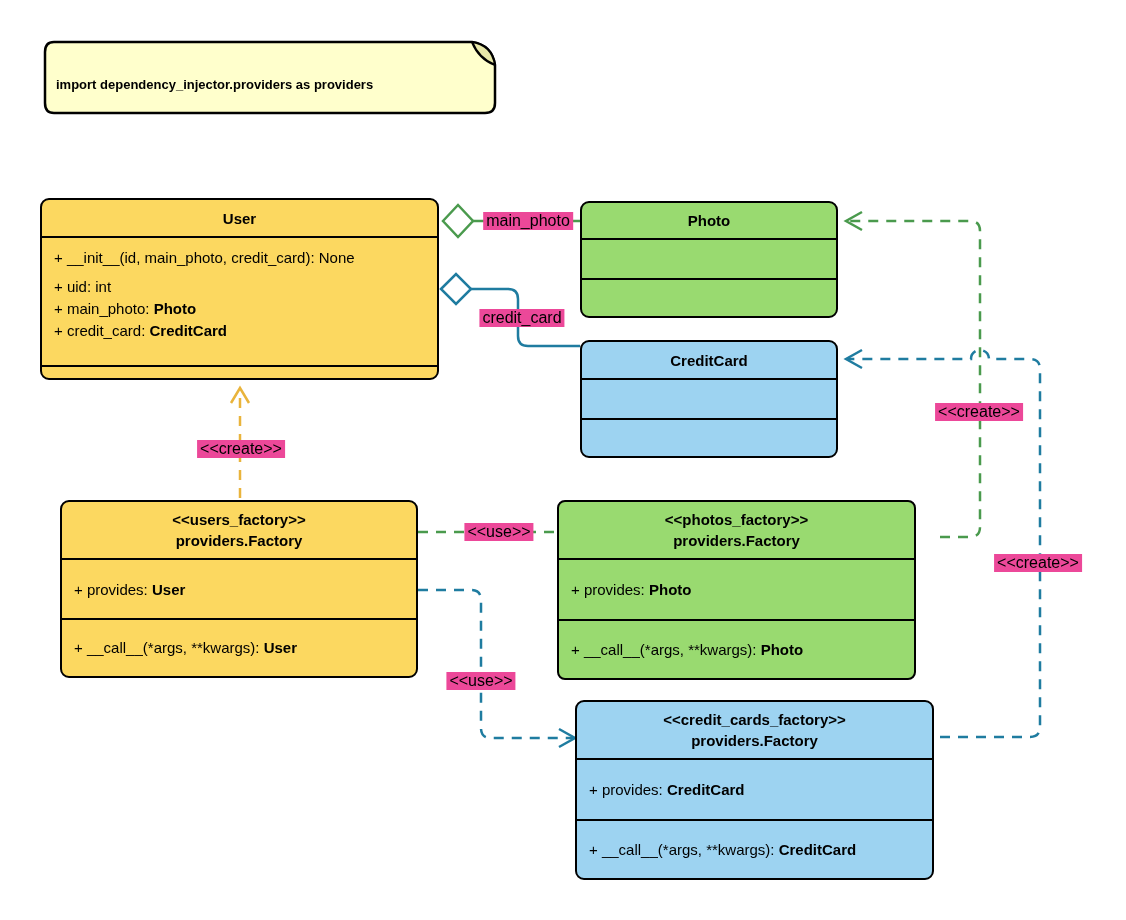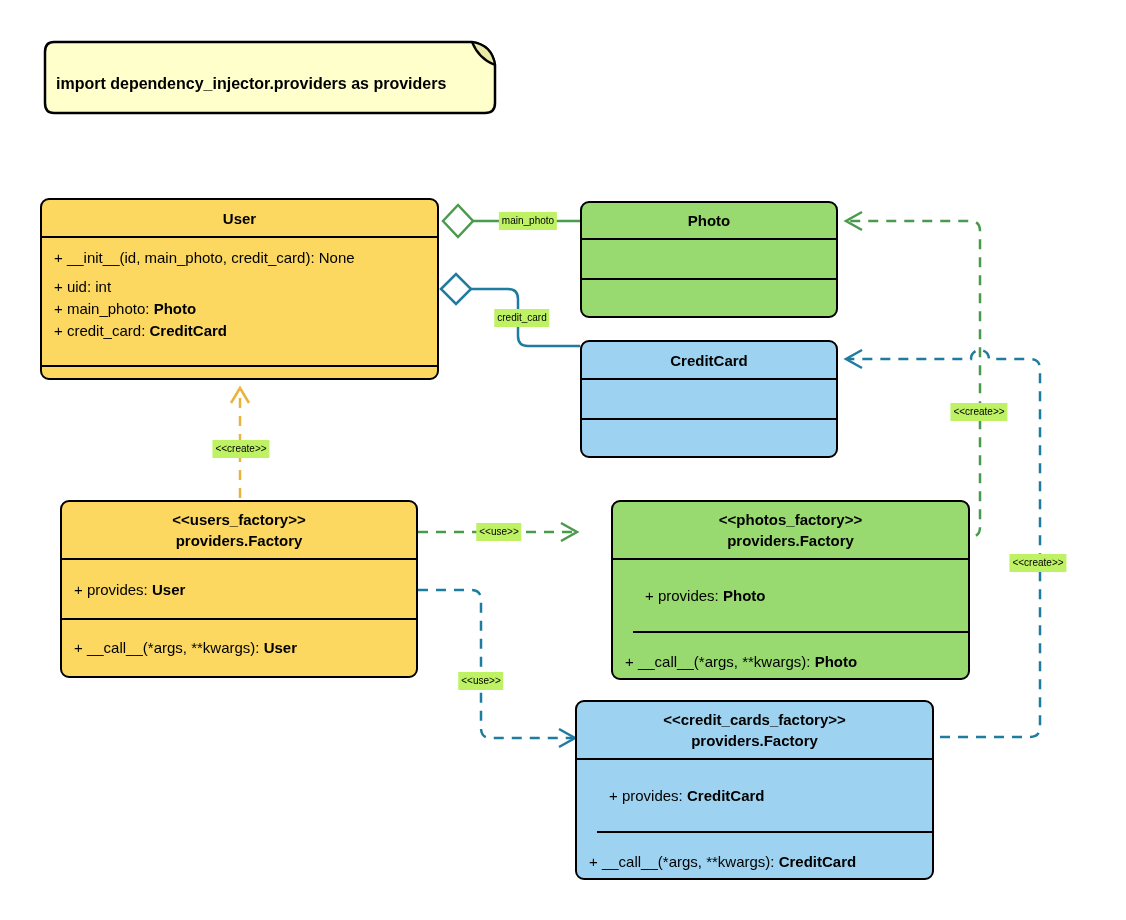--- a/index.html
+++ b/index.html
@@ -6,21 +6,21 @@
   body{font-family:"Liberation Sans",sans-serif;color:#000;}
   #canvas{position:relative;width:1126px;height:920px;background:#fff;overflow:hidden;}
 
   
   #edges{position:absolute;left:0;top:0;z-index:1;}
 
   
   .note{position:absolute;left:42px;top:40px;width:456px;height:75px;z-index:2;}
   .note svg{position:absolute;left:0;top:0;}
   .note-text{position:absolute;left:14px;top:0;right:46px;height:88px;
-    display:flex;align-items:center;font-weight:bold;font-size:16px;}
+    display:flex;align-items:center;font-weight:bold;font-size:13px;}
 
   
   .uml{position:absolute;z-index:2;box-sizing:border-box;
     border:2.5px solid #000;border-radius:9px;font-size:15px;}
   .uml .ttl{display:flex;flex-direction:column;align-items:center;justify-content:center;
     font-weight:bold;border-bottom:2px solid #000;line-height:21px;text-align:center;}
   .uml .sec{border-bottom:2px solid #000;box-sizing:border-box;}
   .uml .sec.last{border-bottom:none;}
   .uml .row{padding:0 12px;white-space:nowrap;}
   .fill-yellow{background:var(--yellow_fill);}
@@ -37,28 +37,28 @@
   #photo .s1{height:40px;}
 
   #creditcard{left:580px;top:340px;width:258px;height:118px;}
   #creditcard .ttl{height:36px;}
   #creditcard .s1{height:40px;}
 
   .factory .ttl{height:56px;}
   .factory .attrs{height:60px;display:flex;align-items:center;}
   .factory .meths{height:55px;display:flex;align-items:center;}
   #users-factory{left:60px;top:500px;width:358px;height:178px;}
-  #photos-factory{left:611px;top:500px;width:359px;height:180px;}
+  #photos-factory{left:557px;top:500px;width:359px;height:180px;border-radius:8px;}
   #ccards-factory{left:575px;top:700px;width:359px;height:180px;}
-  #photos-factory .attrs,#ccards-factory .attrs{height:73px;margin-left:20px;}
+  #photos-factory .attrs,#ccards-factory .attrs{height:61px;}
   #photos-factory .meths,#ccards-factory .meths{height:57px;}
 
   
   .edge-label{position:absolute;z-index:3;transform:translate(-50%,-50%);
-    background:#bef264;padding:0 3px;font-size:10px;white-space:nowrap;line-height:18px;}
+    background:#ec4899;padding:0 3px;font-size:16px;white-space:nowrap;line-height:18px;}
 </style>
 </head>
 <body>
 
 <div id="canvas">
 
   <svg id="edges" width="1126" height="920" viewBox="0 0 1126 920">
 
     
     <line x1="473" y1="221" x2="580" y2="221" style="stroke:var(--line_green)" stroke-width="2.5"></line>

